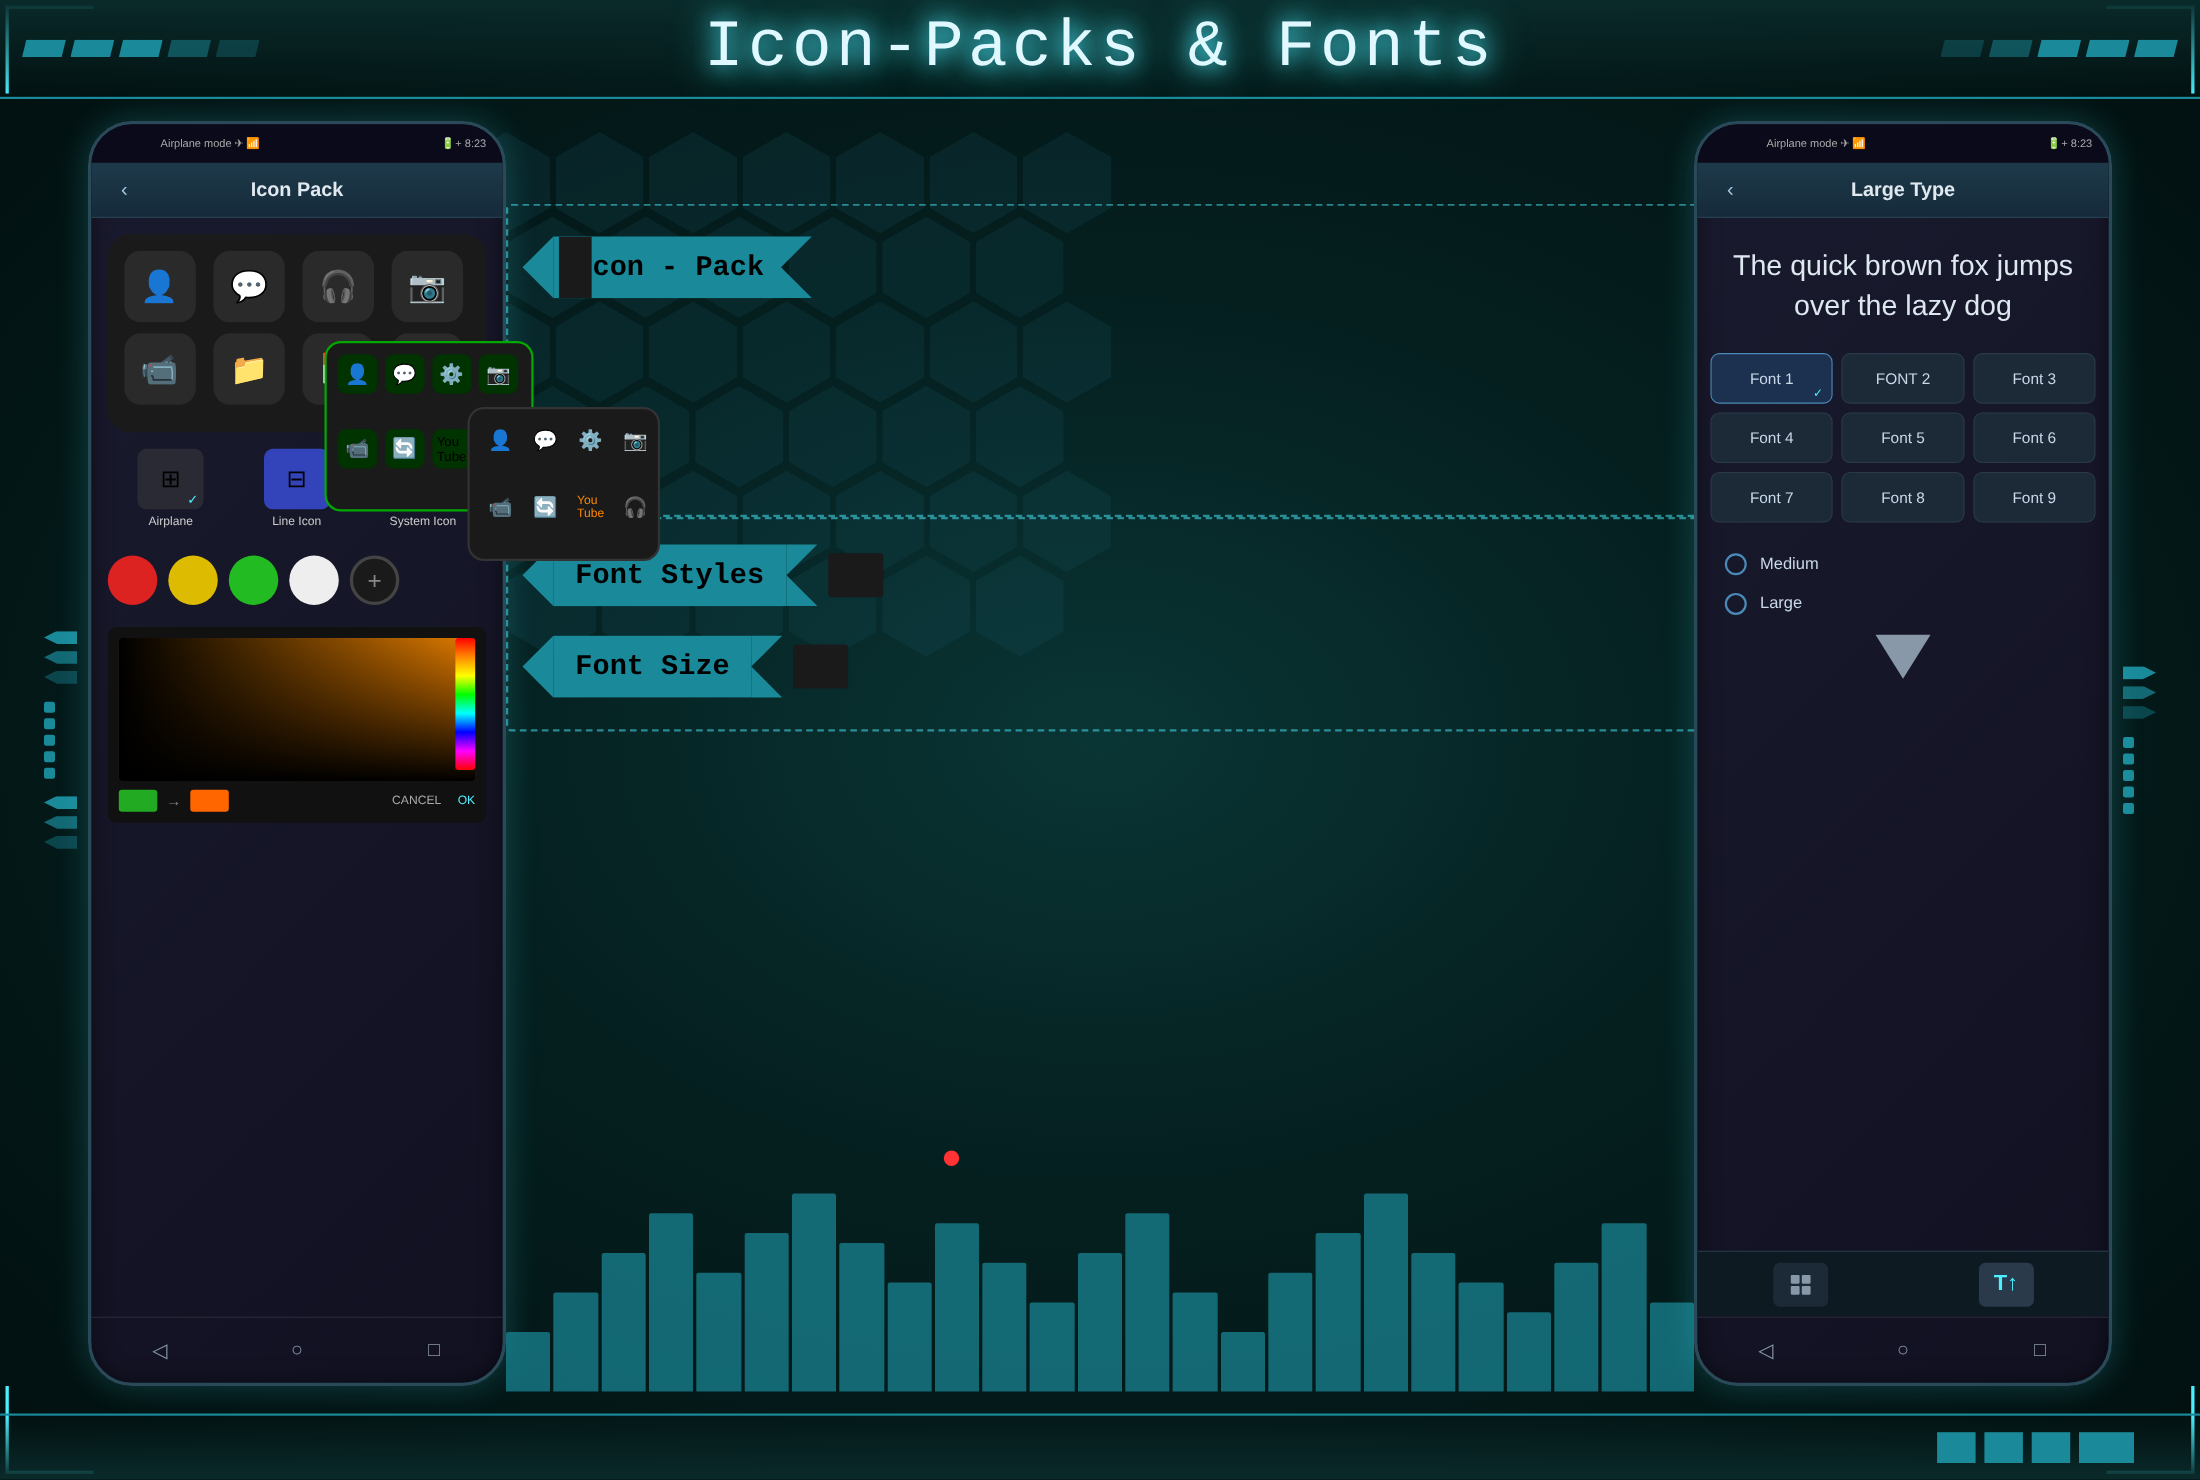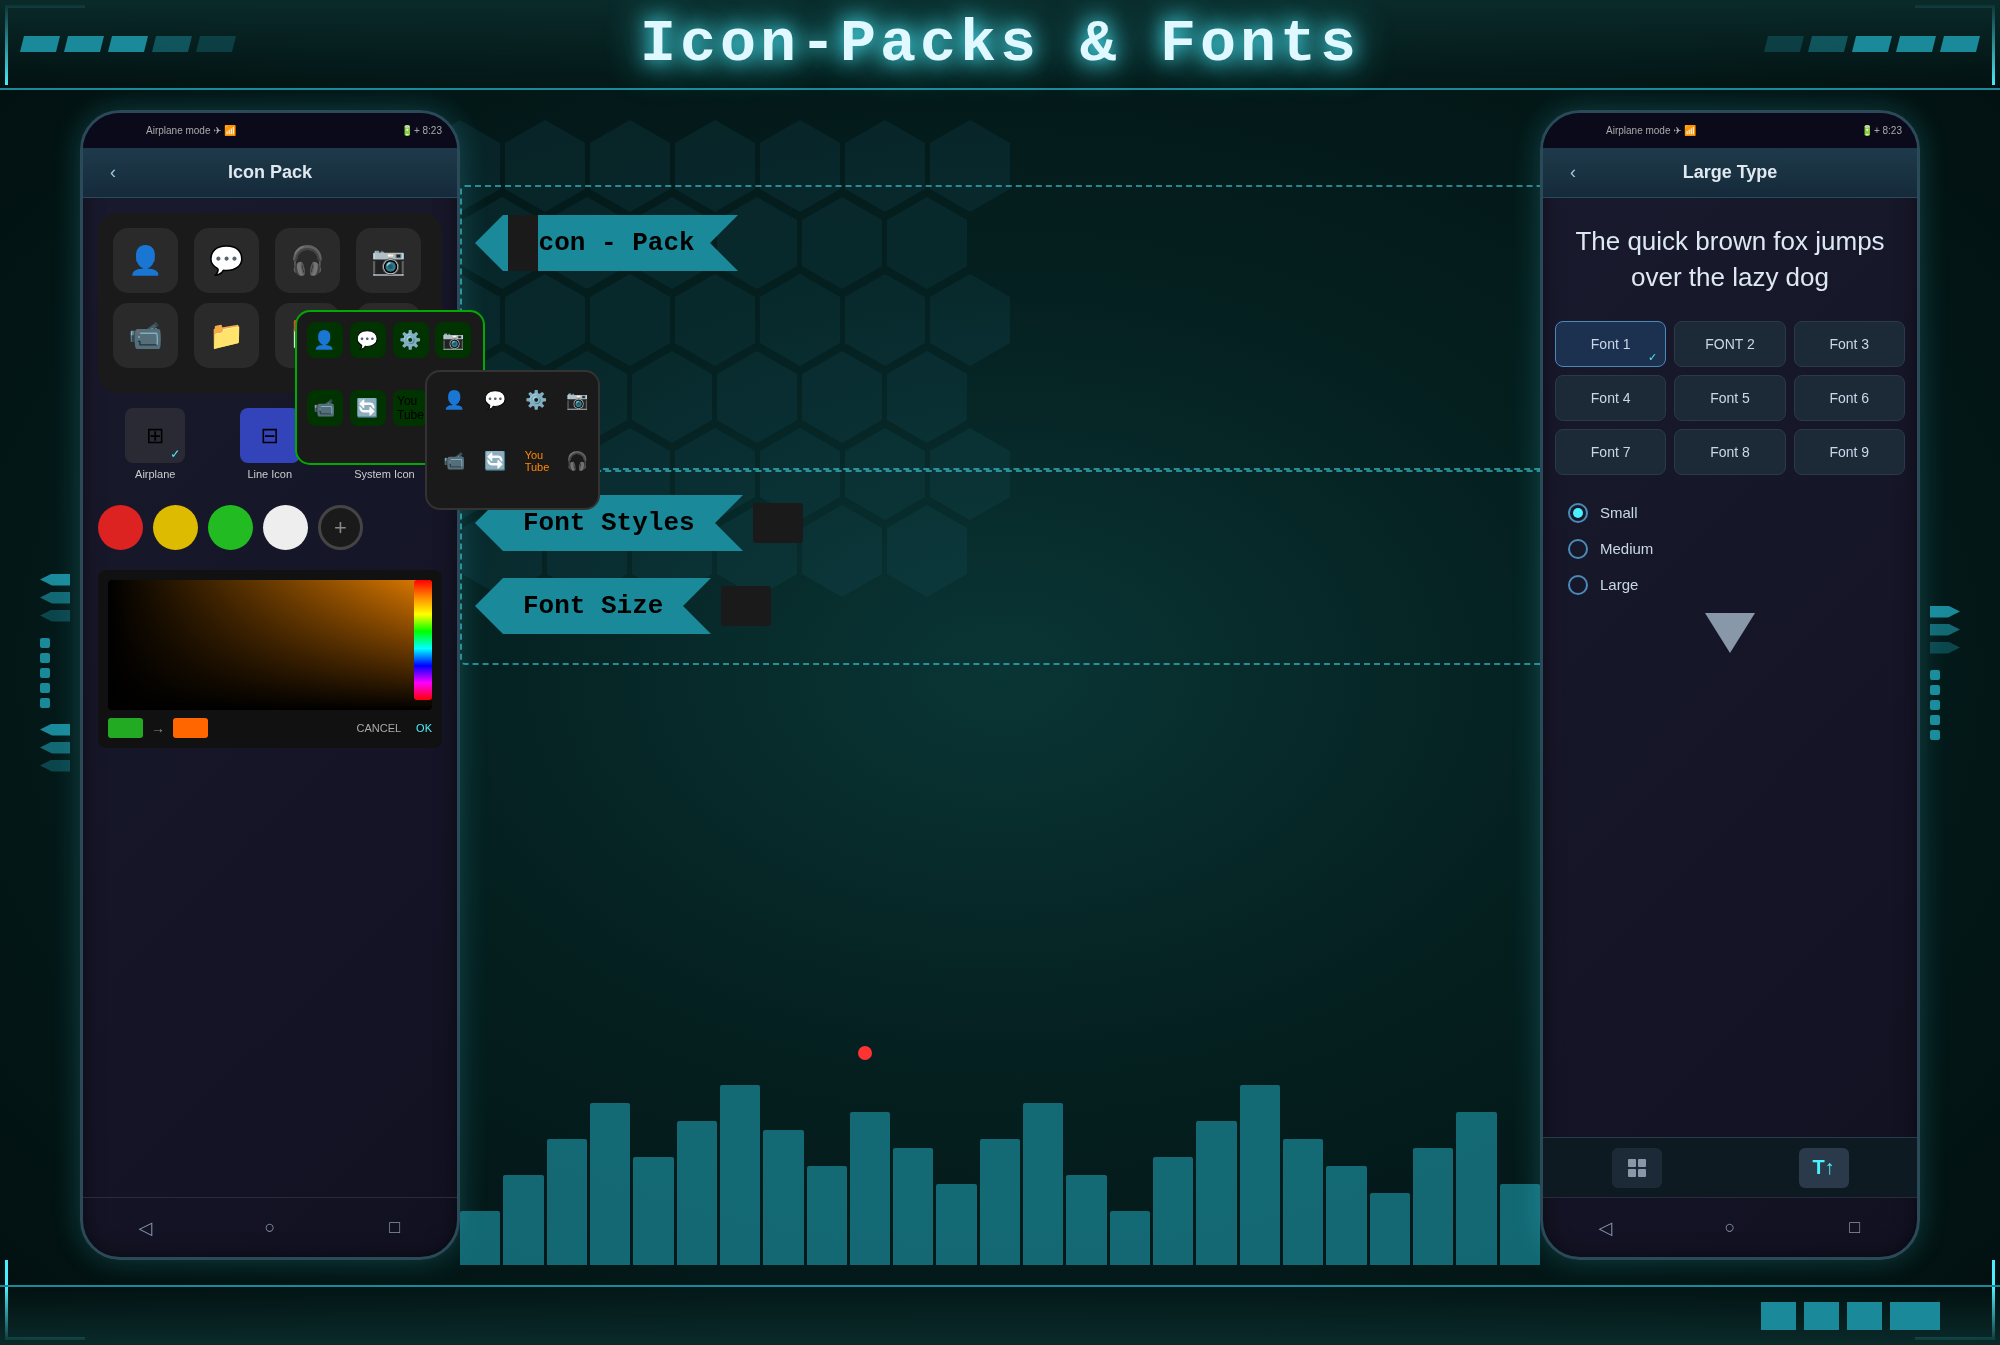--- a/index.html
+++ b/index.html
@@ -52,21 +52,21 @@
     .border-seg {
       width: 40px;
       height: 16px;
       background: #1a8a9a;
       clip-path: polygon(10% 0%, 100% 0%, 90% 100%, 0% 100%);
     }
 
     
     .main-title {
       font-size: 60px;
-      font-weight: bold;
+      font-weight: normal;
       color: #e0f8ff;
       text-shadow: 0 0 20px #4af0ff, 0 0 40px #4af0ff;
       letter-spacing: 4px;
       font-family: 'Courier New', monospace;
       text-align: center;
     }
 
     
     .corner-tl, .corner-tr, .corner-bl, .corner-br {
       position: absolute;
@@ -906,24 +906,20 @@
     <div class="font-btn">Font 4</div>
     <div class="font-btn">Font 5</div>
     <div class="font-btn">Font 6</div>
     <div class="font-btn">Font 7</div>
     <div class="font-btn">Font 8</div>
     <div class="font-btn">Font 9</div>
   </div>
 
   <div class="radio-group">
     <div class="radio-item">
-      <div class="radio-circle checked"></div>
-      <span class="radio-label">Small</span>
-    </div>
-    <div class="radio-item">
       <div class="radio-circle"></div>
       <span class="radio-label">Medium</span>
     </div>
     <div class="radio-item">
       <div class="radio-circle"></div>
       <span class="radio-label">Large</span>
     </div>
   </div>
 
   <div style="display:flex; justify-content:center; margin-top:-10px;">

